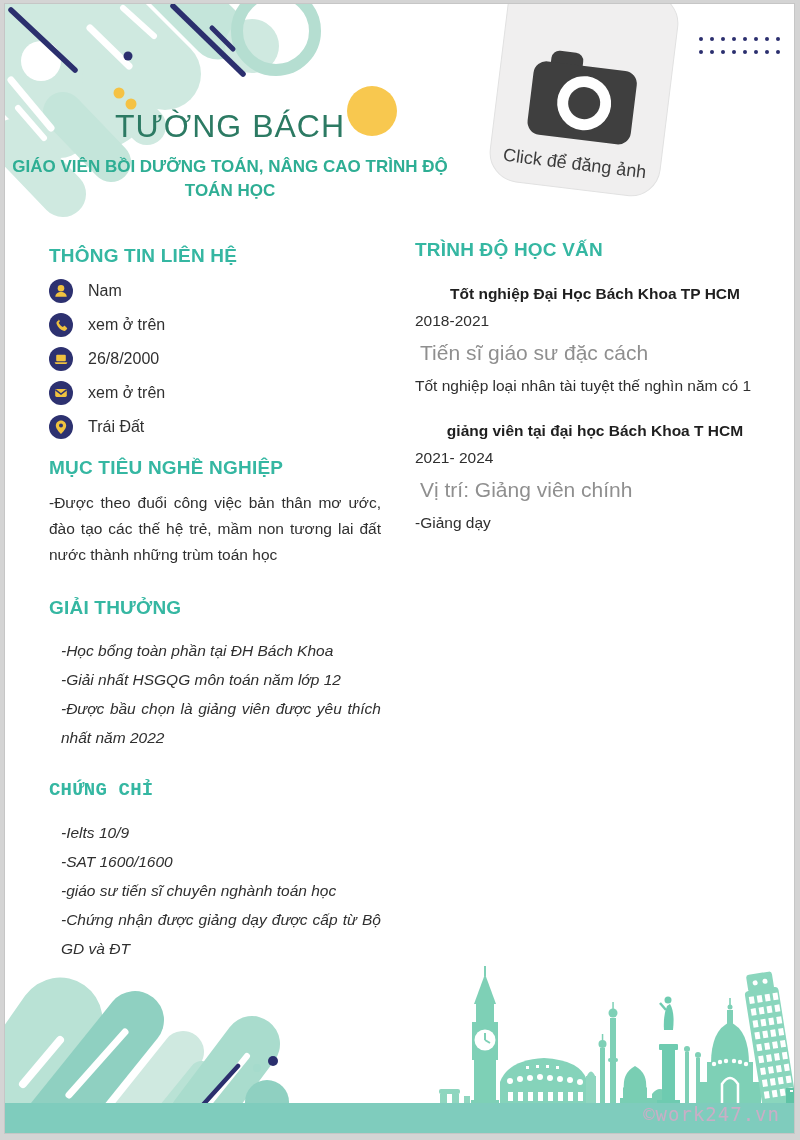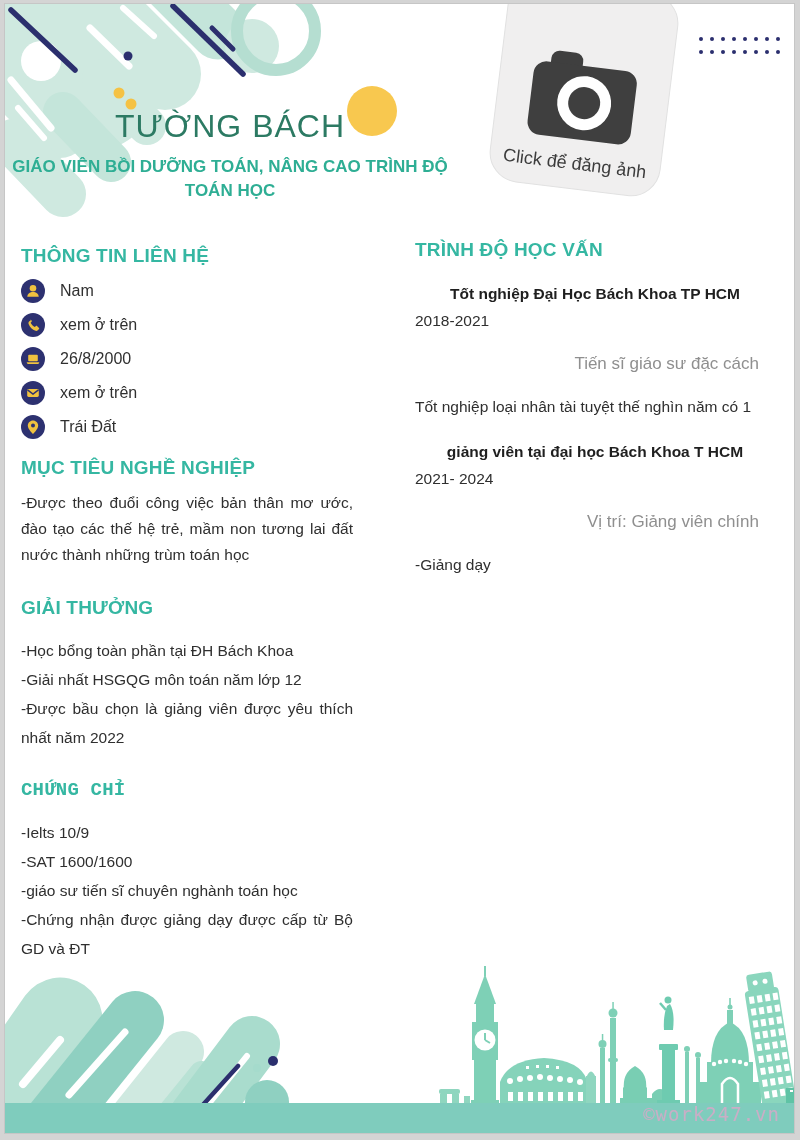--- a/index.html
+++ b/index.html
@@ -39,43 +39,43 @@
     justify-content:flex-end;padding-bottom:14px;box-sizing:border-box;cursor:pointer;
   }
   .photo-box .cam{margin-bottom:6px;}
   .photo-label{font-size:18px;color:#3c3c3c;}
   .dots-grid{
     position:absolute;left:694px;top:33px;display:grid;
     grid-template-columns:repeat(8,4px);grid-auto-rows:4px;gap:9px 7px;
   }
   .dots-grid i{width:4px;height:4px;border-radius:50%;background:#2b2f6e;display:block;}
   
-  .col-left{position:absolute;left:16px;top:240px;width:332px;}
+  .col-left{position:absolute;left:44px;top:240px;width:332px;}
   .col-right{position:absolute;left:410px;top:234px;width:360px;}
   .sec-heading{
     margin:0;font-size:19px;font-weight:bold;color:#35b7a2;line-height:24px;
     letter-spacing:0.2px;
   }
   .contact-list{margin:6px 0 0 0;}
   .contact-row{display:flex;align-items:center;height:34px;}
   .contact-row .cicon{flex:0 0 24px;margin-right:15px;}
   .contact-row .clabel{font-size:16px;color:#303030;}
   .objective-heading{margin-top:12px;}
   .para{
     margin:10px 0 0 0;font-size:15.5px;color:#2f2f2f;line-height:26px;text-align:justify;
   }
   .awards-heading{margin-top:28px;}
-  .plain-list{margin:16px 0 0 0;}
+  .plain-list{margin:16px 0 0 12px;font-style:italic;}
   .plain-list p{margin:0;font-size:15.5px;color:#2f2f2f;line-height:29px;text-align:justify;}
   .certs-heading{margin-top:26px;font-family:Liberation Mono, monospace;}
   
   .entry{margin-top:18px;}
   .entry-title{margin:0;font-size:15.5px;font-weight:bold;color:#1f1f1f;line-height:27px;text-align:center;}
   .entry-period{margin:0;font-size:15.5px;color:#2f2f2f;line-height:27px;}
-  .entry-sub{margin:16px;font-size:17px;color:#8f8f8f;line-height:27px;text-align:right;}
+  .entry-sub{margin:5px;font-size:21px;color:#8f8f8f;line-height:27px;}
   .entry-note{margin:6px 0 0 0;font-size:15.5px;color:#2f2f2f;line-height:27px;}
   .exp-heading{margin-top:26px;}
 </style>
 </head>
 <body>
 
 <div class="page">
 
   <svg class="deco-top" width="720" height="245" viewBox="0 0 720 245">
     <g stroke-linecap="round">

